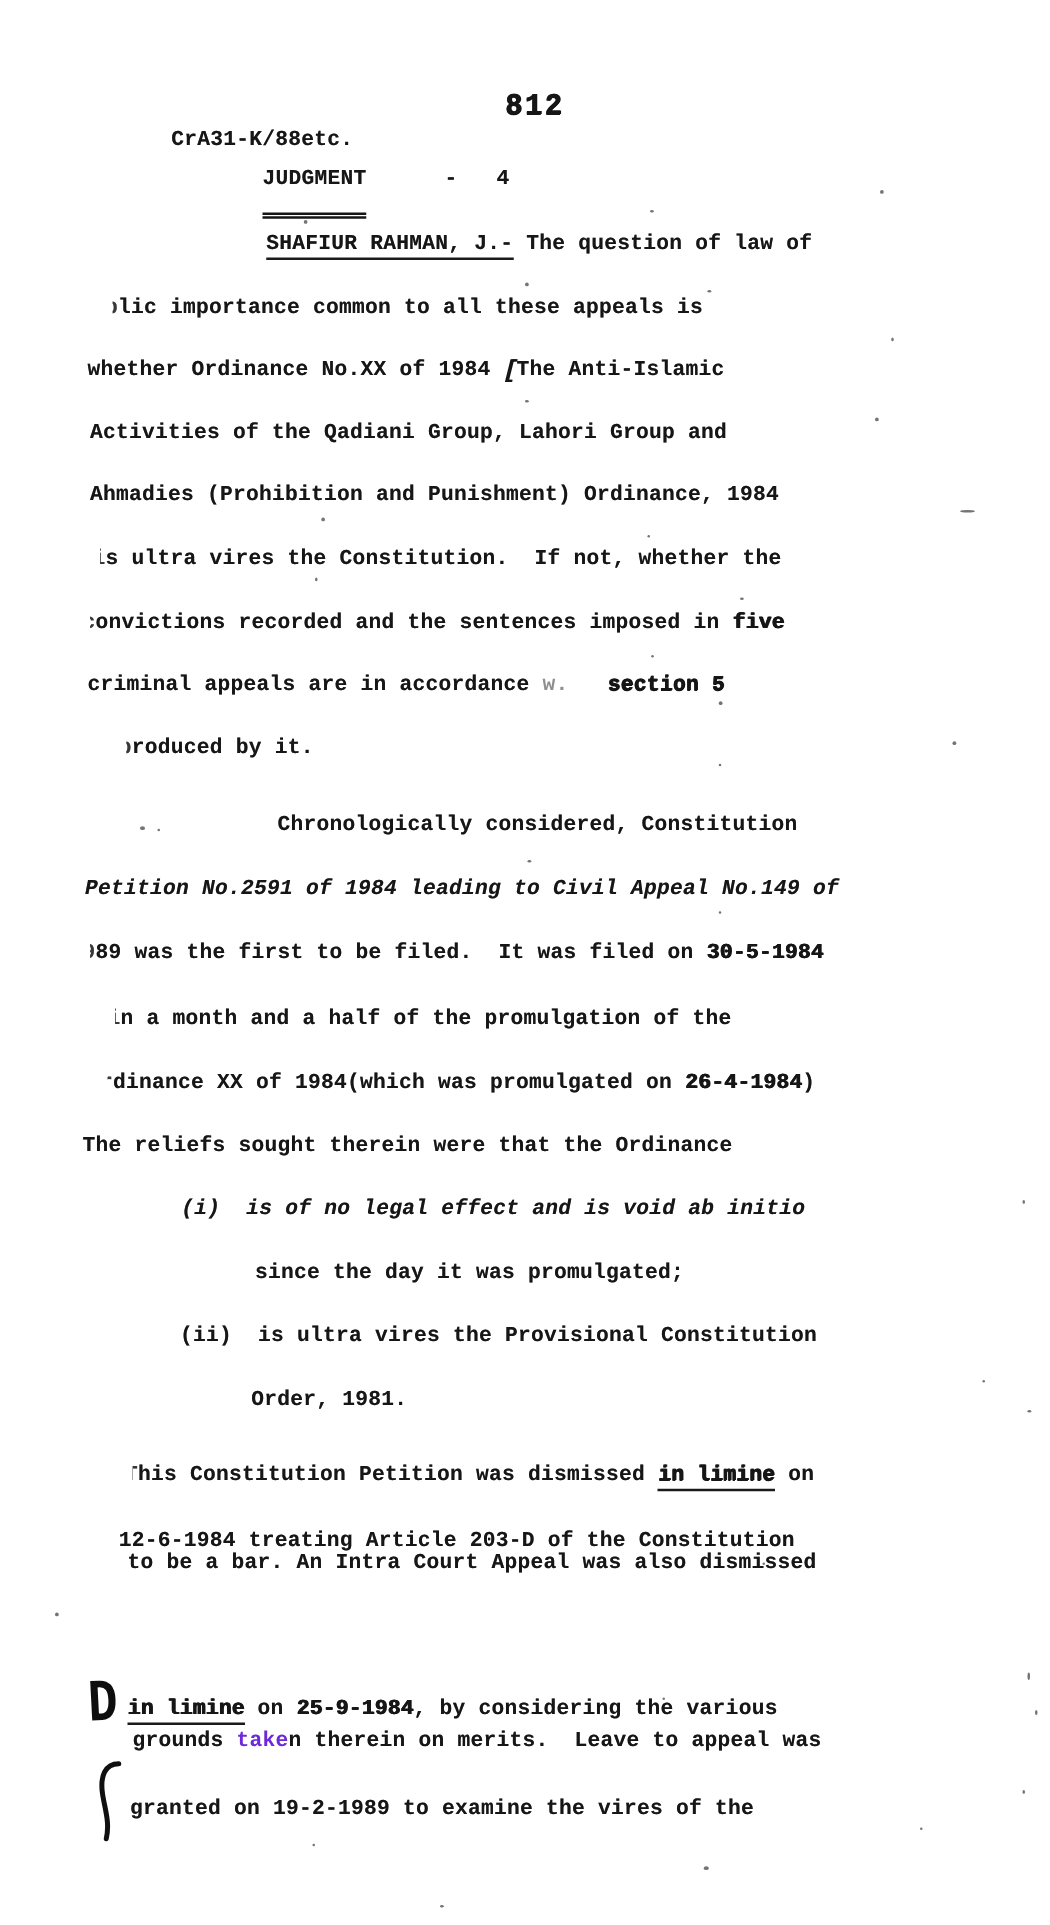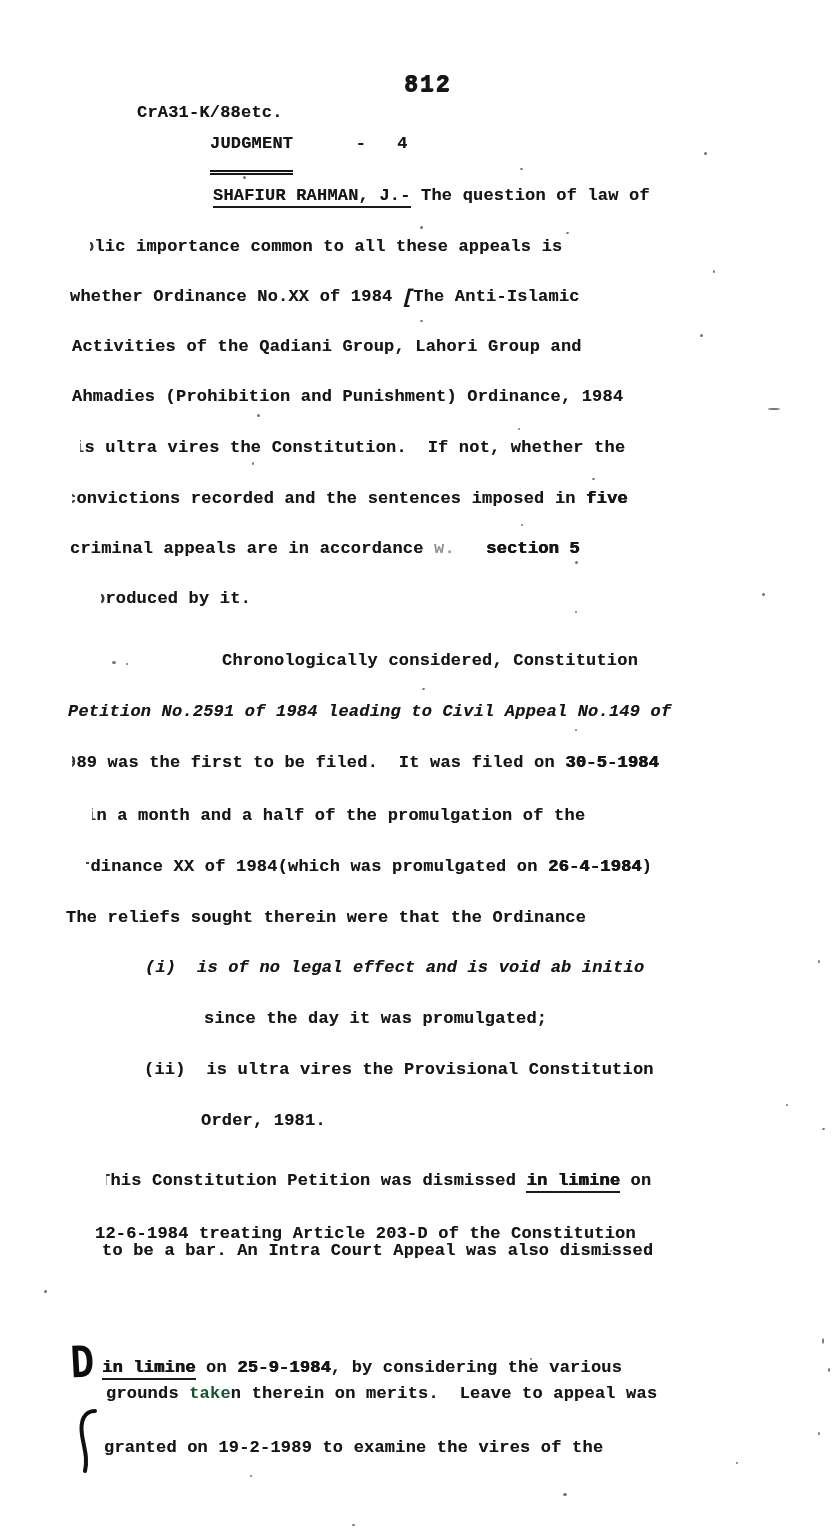--- a/index.html
+++ b/index.html
@@ -23,21 +23,21 @@
   .pageno{
     font-size:23px;
     letter-spacing:2px;
     transform:scaleY(1.05);
     text-shadow:0.8px 0 0 currentColor,0 0.6px 0 currentColor;
   }
   .du{border-bottom:5px double #161616;padding-bottom:17px;}
   .u{border-bottom:2.5px solid #1a1a1a;padding-bottom:1px;}
   .b{text-shadow:0.7px 0 0 currentColor,0 0.4px 0 currentColor;text-align:center;}
   .f{color:#8f8f8f;text-shadow:none;}
-  .h{color:#14532d;text-shadow:none;margin-top:35px;}
+  .h{color:#6d28d9;text-shadow:none;margin-top:35px;}
   .c{display:inline-block;clip-path:inset(-3px 0 -3px 58%);opacity:0.85;}
   .k{display:inline-block;transform:skewX(-14deg) scaleY(1.15) translateY(1px);
      text-shadow:0.8px 0 0 currentColor;}
   .dmark{
     position:absolute;left:68px;top:1340px;
     font-size:48px;font-weight:bold;line-height:1;
     transform:rotate(-3deg) scaleX(0.82);
     color:#0d0d0d;
   }
   .hookmark{position:absolute;left:76px;top:1406px;}

